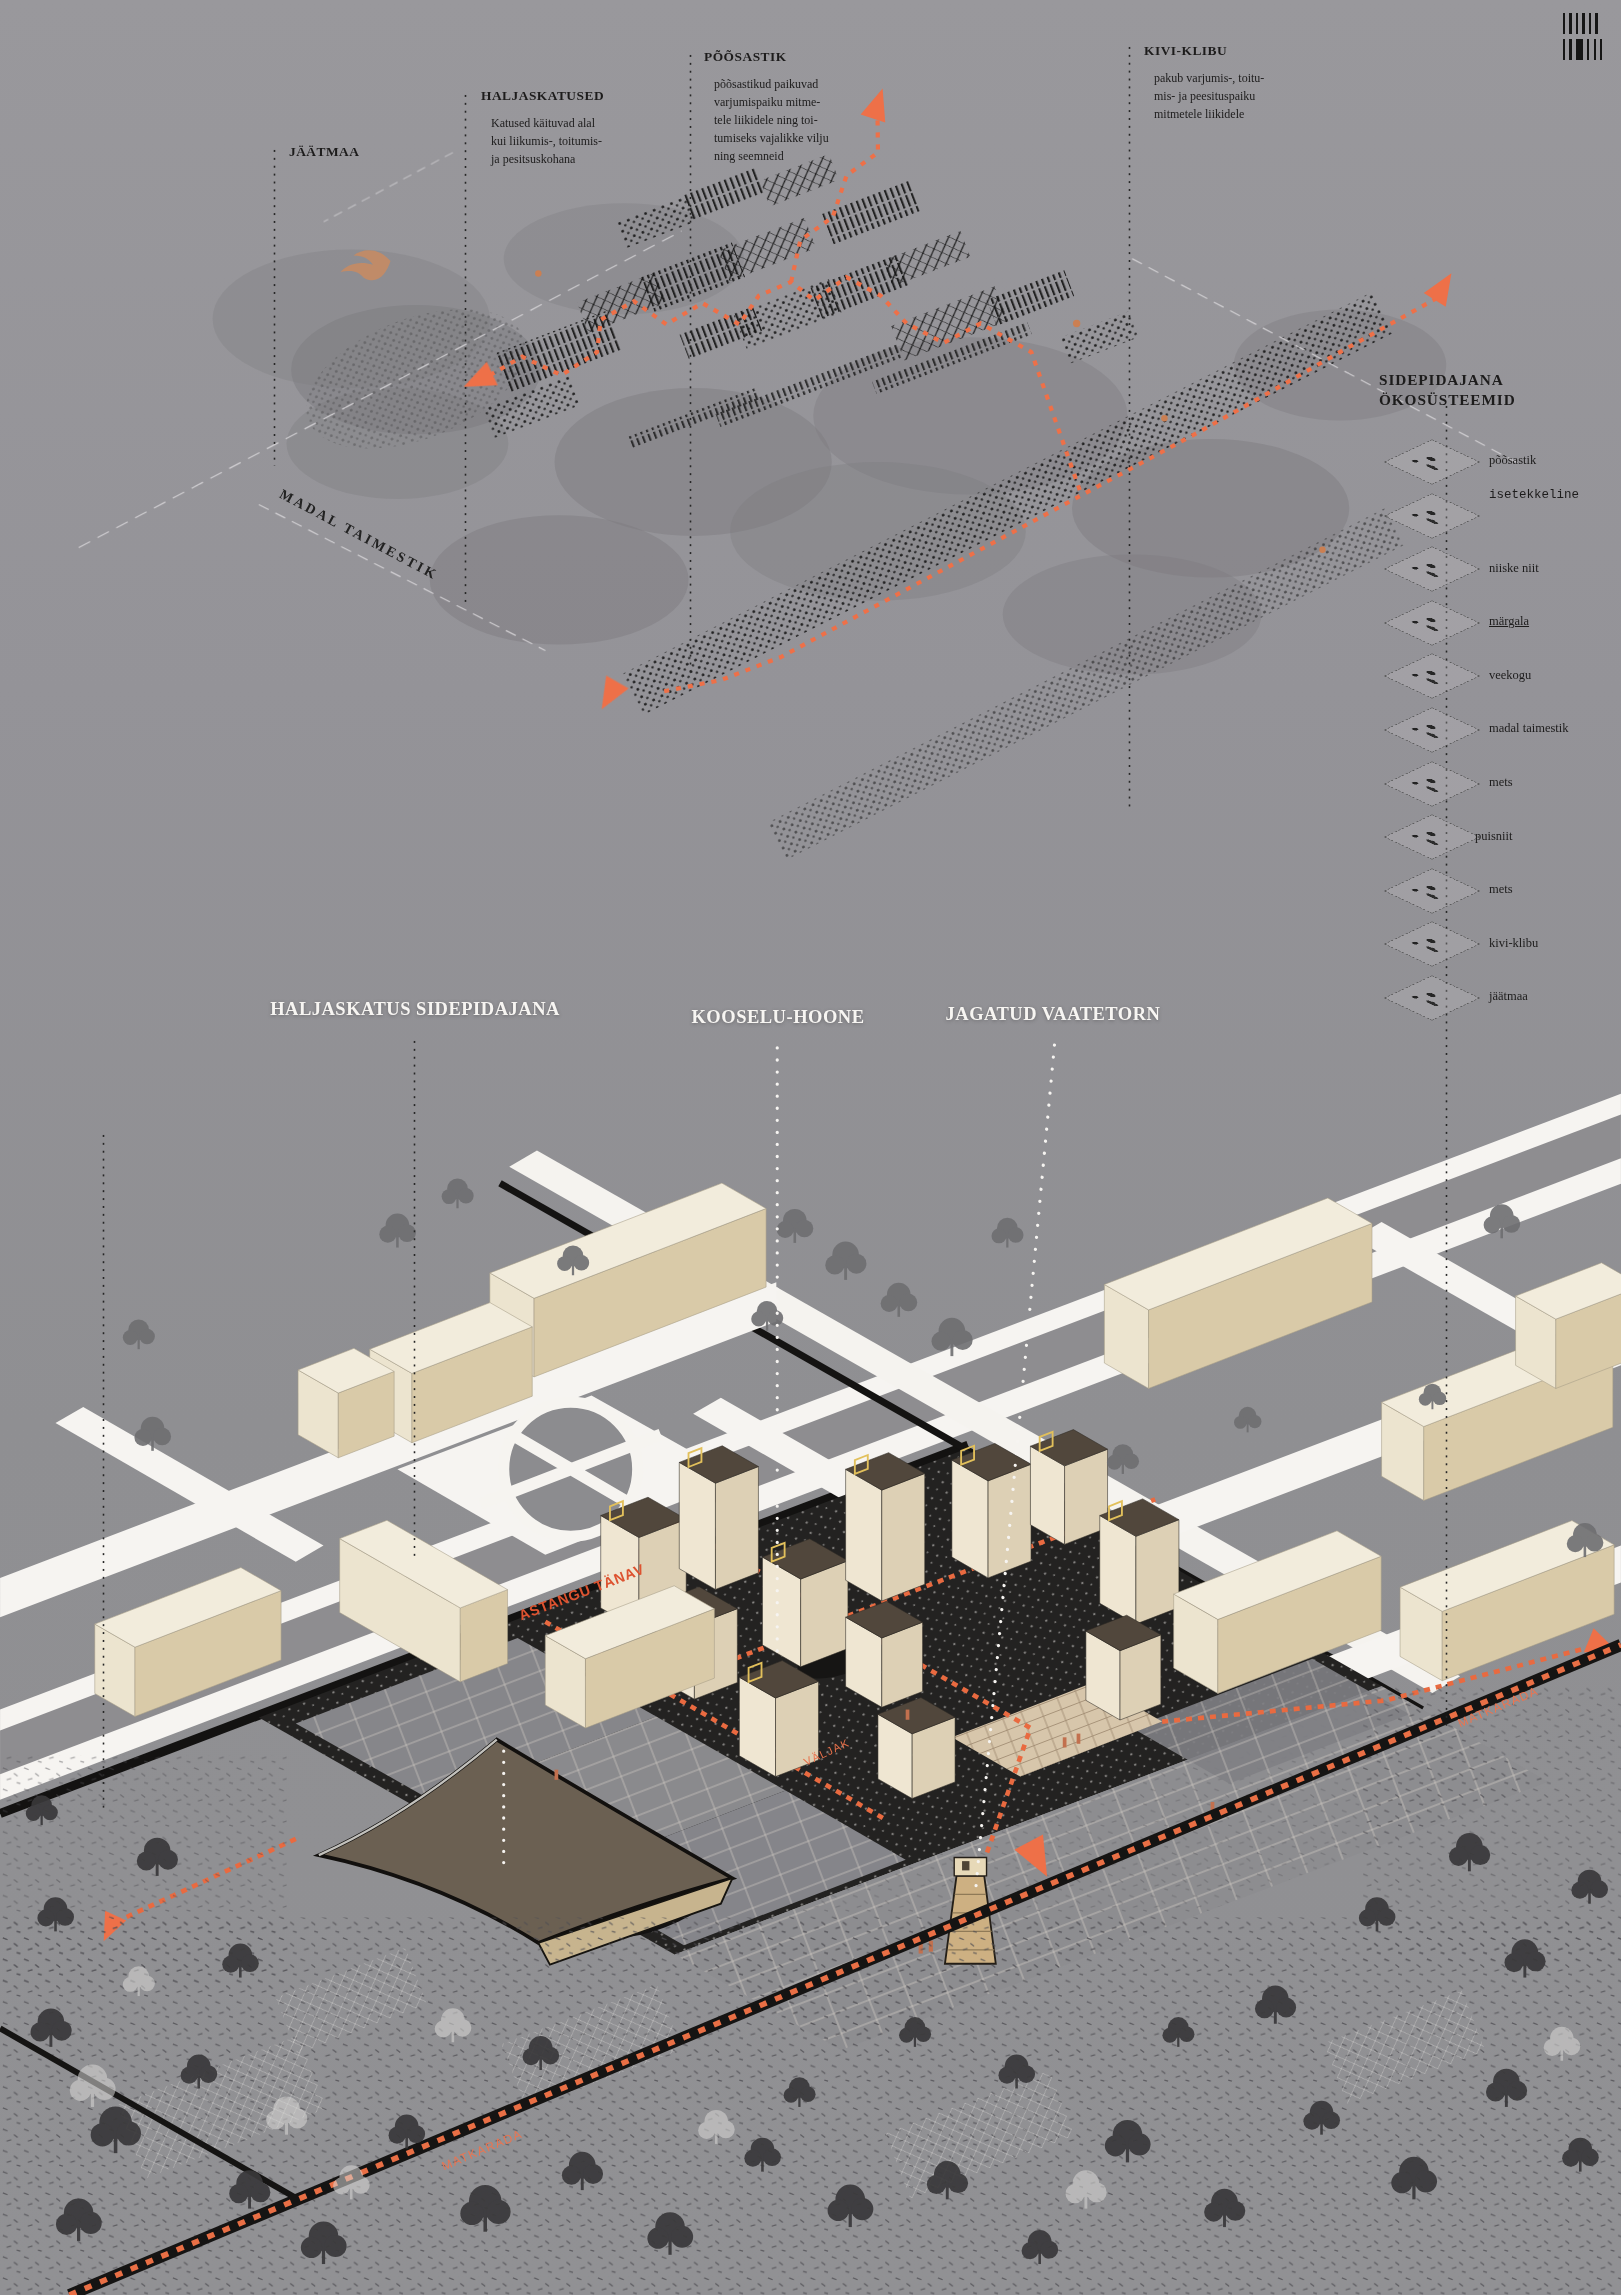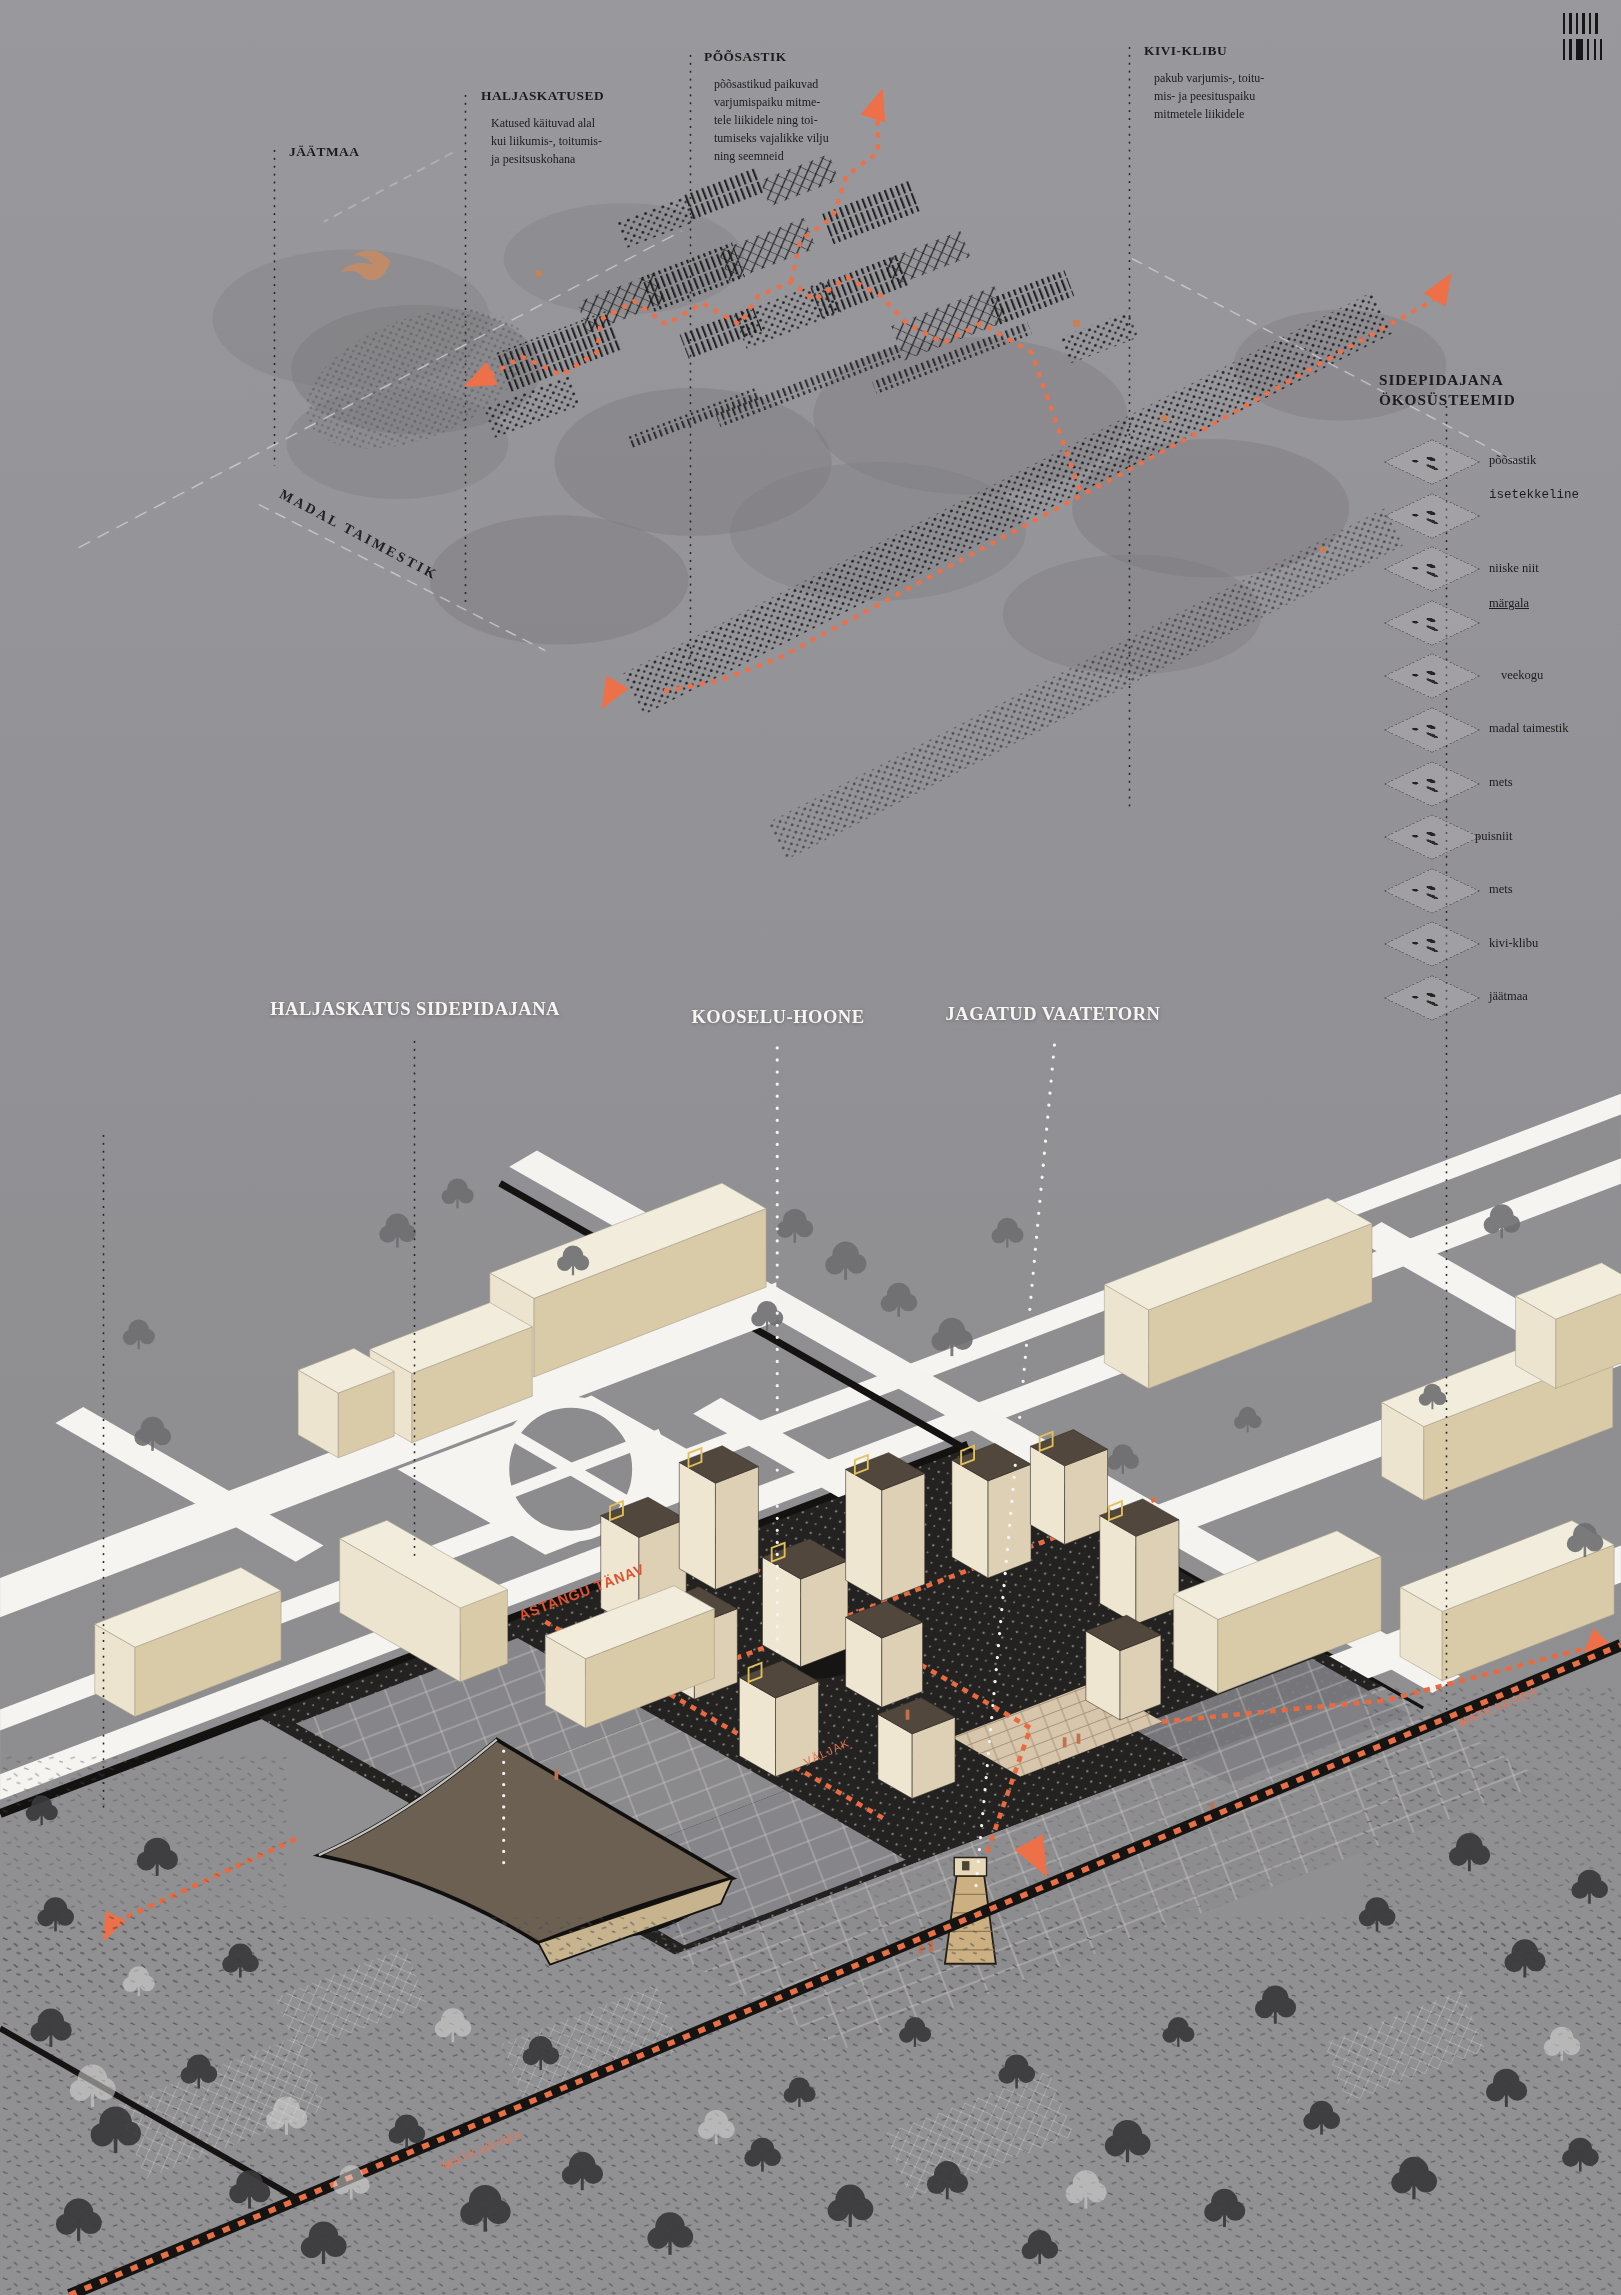--- a/index.html
+++ b/index.html
@@ -745,25 +745,25 @@
       <div class="lg-row">
         <span class="lg-ico" style="left: 1398px; top: 482px;"></span>
         <span class="lg-label" style="left: 1489px; top: 488px; font-family: Liberation Mono, monospace;">isetekkeline</span>
       </div>
       <div class="lg-row">
         <span class="lg-ico" style="left: 1398px; top: 535px;"></span>
         <span class="lg-label" style="left: 1489px; top: 561px;">niiske niit</span>
       </div>
       <div class="lg-row">
         <span class="lg-ico" style="left: 1398px; top: 589px;"></span>
-        <span class="lg-label" style="left: 1489px; top: 596px; text-decoration: underline;">märgala</span>
+        <span class="lg-label" style="left: 1489px; top: 614px; text-decoration: underline;">märgala</span>
       </div>
       <div class="lg-row">
         <span class="lg-ico" style="left: 1398px; top: 642px;"></span>
-        <span class="lg-label" style="left: 1489px; top: 668px; margin-left: 12px;">veekogu</span>
+        <span class="lg-label" style="left: 1489px; top: 668px;">veekogu</span>
       </div>
       <div class="lg-row">
         <span class="lg-ico" style="left: 1398px; top: 696px;"></span>
         <span class="lg-label" style="left: 1489px; top: 721px;">madal taimestik</span>
       </div>
       <div class="lg-row">
         <span class="lg-ico" style="left: 1398px; top: 750px;"></span>
         <span class="lg-label" style="left: 1489px; top: 775px;">mets</span>
       </div>
       <div class="lg-row">

